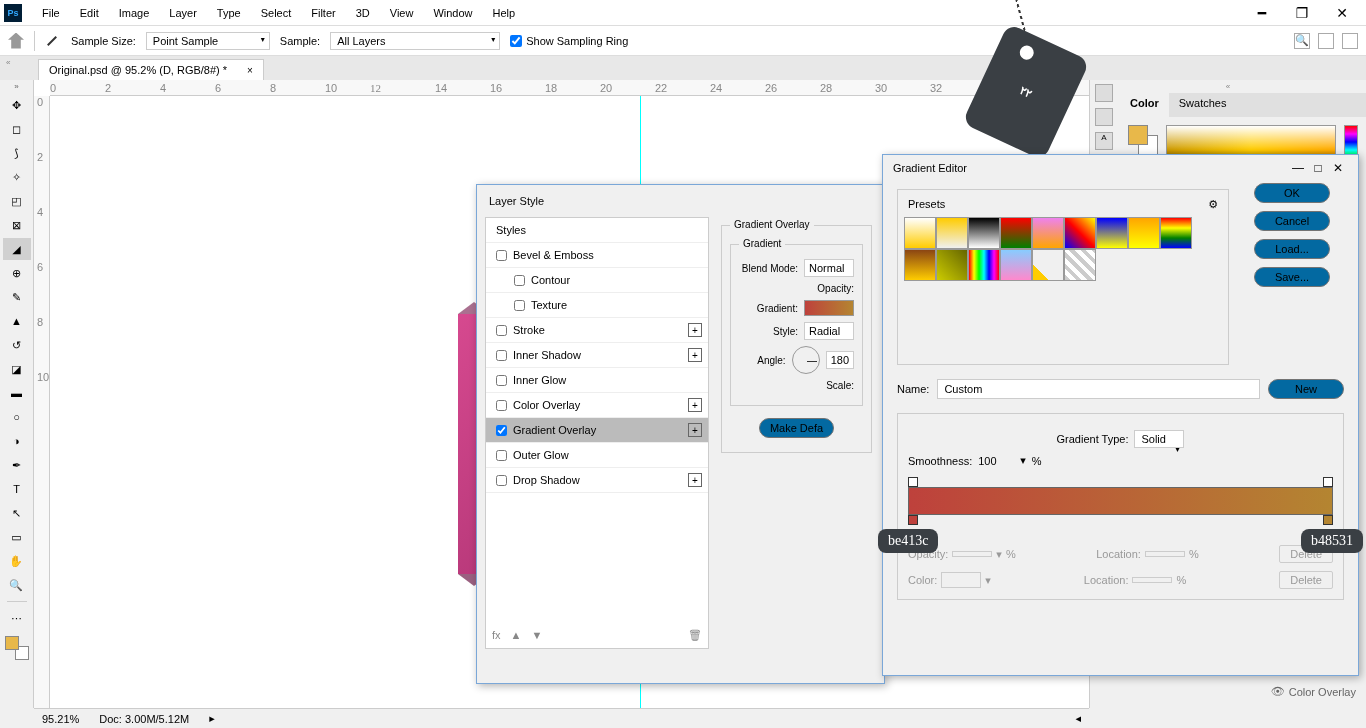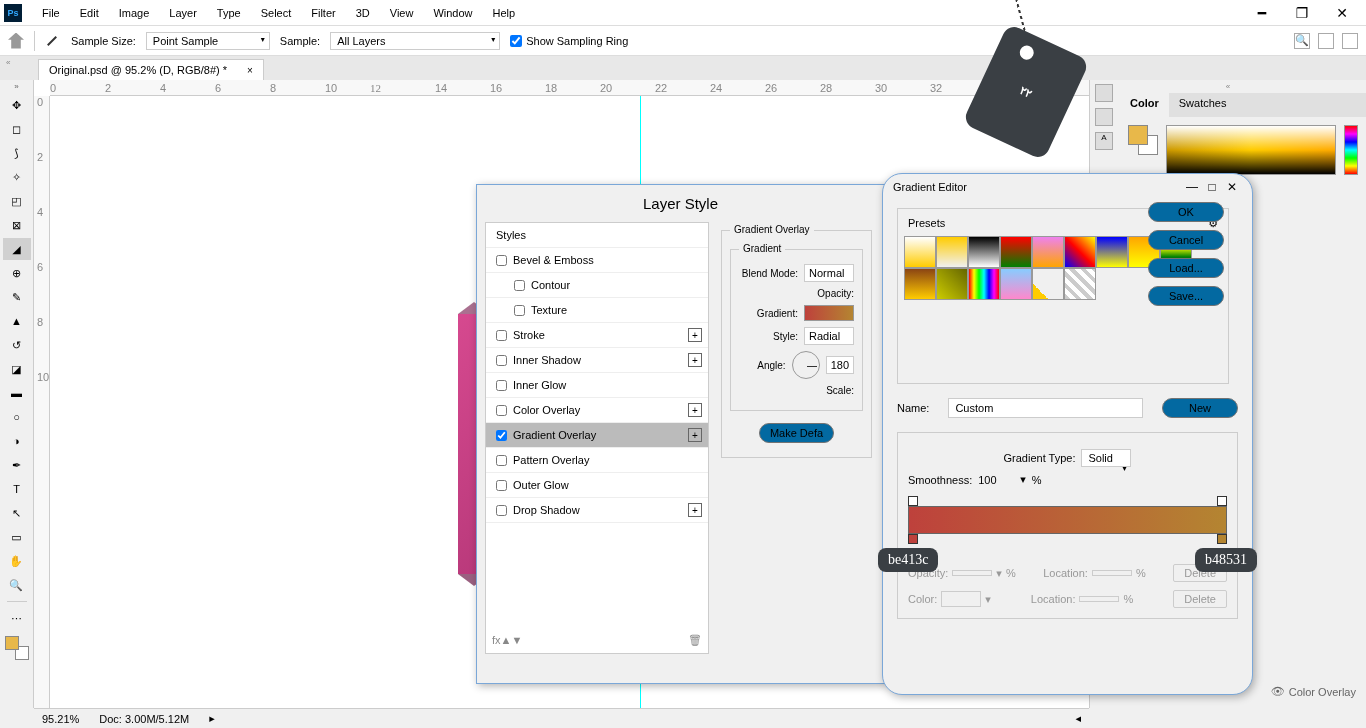--- a/index.html
+++ b/index.html
@@ -51,53 +51,53 @@
 .ptab.active { background:#f0f0f0; font-weight:bold; }
 .color-body { display:flex; padding:8px; gap:8px; }
 .color-sw { width:30px; height:30px; position:relative; }
 .color-sw .fg { width:20px; height:20px; background:#e8b84a; border:1px solid #888; position:absolute; top:0; left:0; }
 .color-sw .bg { width:20px; height:20px; background:#fff; border:1px solid #888; position:absolute; bottom:0; right:0; }
 .color-spectrum { flex:1; height:50px; background:linear-gradient(to bottom,#fff,transparent,#000),linear-gradient(to right,#c90,#fc0,#fa0); border:1px solid #999; }
 .hue-strip { width:14px; height:50px; background:linear-gradient(red,magenta,blue,cyan,lime,yellow,red); border:1px solid #999; }
 .statusbar { height:20px; background:#f0f0f0; border-top:1px solid #ccc; display:flex; align-items:center; padding:0 8px; font-size:10px; gap:20px; position:absolute; bottom:0; left:34px; right:277px; }
 
 .dialog { position:absolute; background:#f0f0f0; border:1px solid #7aa7d8; box-shadow:2px 2px 8px rgba(0,0,0,0.3); }
-.dlg-title { padding:10px 12px; font-size:15px;text-align:center; }
+.dlg-title { padding:10px 12px; font-size:11px; }
 .layerstyle { left:476px; top:184px; width:409px; height:500px; }
 .ls-body { display:flex; padding:0 8px 8px; gap:8px; height:440px; }
 .ls-left { width:224px; border:1px solid #ccc; background:#fff; display:flex; flex-direction:column; }
 .ls-item { padding:6px 10px; border-bottom:1px solid #eee; display:flex; align-items:center; gap:6px; cursor:pointer; position:relative; }
 .ls-item.sel { background:#bbb; }
 .ls-item.indent { padding-left:28px; }
 .ls-item input { width:11px; height:11px; }
 .ls-plus { position:absolute; right:6px; width:14px; height:14px; border:1px solid #666; display:flex; align-items:center; justify-content:center; font-size:10px; }
-.ls-bottom { margin-top:auto; padding:6px; display:flex; color:#888; }
+.ls-bottom { margin-top:auto; padding:6px; display:flex; gap:10px; color:#888; }
 .ls-right { flex:1; padding:4px; }
 .fieldset { border:1px solid #ccc; padding:8px; margin-top:4px; position:relative; }
 .fieldset-label { position:absolute; top:-7px; left:8px; background:#f0f0f0; padding:0 4px; font-size:10px; }
 .form-row { display:flex; align-items:center; justify-content:flex-end; gap:6px; margin:6px 0; }
 .form-row label { font-size:10px; }
 .form-row .inp { border:1px solid #ccc; padding:2px 4px; background:#fff; min-width:50px; }
 .grad-prev { width:50px; height:16px; background:linear-gradient(to right,#be413c,#b48531); border:1px solid #999; }
 .angle-dial { width:28px; height:28px; border:1px solid #999; border-radius:50%; position:relative; }
 .angle-dial::after { content:''; position:absolute; width:10px; height:1px; background:#333; left:14px; top:14px; }
 .btn { border:1px solid #737373; background:#0369a1; padding:3px 10px; border-radius:10px; cursor:pointer; }
-.gradient-editor { left:882px; top:173px; width:371px; height:522px;border-radius:20px; }
+.gradient-editor { left:882px; top:154px; width:477px; height:522px; }
 .ge-title { display:flex; align-items:center; padding:6px 10px; }
 .ge-title .sp { flex:1; }
 .ge-title span.icon { width:20px; text-align:center; cursor:pointer; font-size:12px; }
 .ge-body { padding:8px 14px; }
 .ge-presets { border:1px solid #ccc; padding:6px; position:relative; }
 .ge-presets-hdr { display:flex; justify-content:space-between; padding:2px 4px 6px; }
 .gear { font-size:11px; }
 .preset-grid { display:flex; flex-wrap:wrap; gap:0; }
 .preset { width:32px; height:32px; border:1px solid #999; cursor:pointer; }
 .ge-side-btns { position:absolute; right:14px; top:34px; display:flex; flex-direction:column; gap:8px; }
 .ge-side-btns .btn { width:76px; text-align:center; }
-.name-row { display:flex; align-items:center; gap:19px; margin:14px 0; }
+.name-row { display:flex; align-items:center; gap:8px; margin:14px 0; }
 .name-row input { flex:1; border:1px solid #ccc; padding:3px 6px; }
 .ge-lower { border:1px solid #ccc; padding:10px; }
 .row { display:flex; align-items:center; gap:6px; margin:6px 0; }
 .grad-bar-wrap { position:relative; margin:20px 0 30px; }
 .grad-bar { height:28px; background:linear-gradient(to right,#be413c,#b48531); border:1px solid #666; }
 .stop-top { position:absolute; top:-10px; width:10px; height:10px; background:#fff; border:1px solid #333; }
 .stop-bot { position:absolute; bottom:-10px; width:10px; height:10px; border:1px solid #333; }
 .color-label { position:absolute; background:#3a3f44; color:#fff; padding:4px 10px; border-radius:8px; font-size:14px; font-family:Georgia,serif; }
 .stops-form { display:flex; justify-content:space-between; margin-top:8px; }
 .stops-form .group { display:flex; align-items:center; gap:4px; color:#999; }
@@ -301,24 +301,20 @@
           <span>Color Overlay</span>
           <div class="ls-plus">+</div>
         </div>
       <div class="ls-item sel">
           <input type="checkbox" checked="" style="">
           <span>Gradient Overlay</span>
           <div class="ls-plus">+</div>
         </div>
       <div class="ls-item">
           <input type="checkbox" style="">
-          <span>Pattern Overlay</span>
-        </div>
-      <div class="ls-item">
-          <input type="checkbox" style="">
           <span>Outer Glow</span>
         </div>
       <div class="ls-item">
           <input type="checkbox" style="">
           <span>Drop Shadow</span>
           <div class="ls-plus">+</div>
         </div>
       <div class="ls-bottom">
         <span>fx</span>
         <span>▲</span>

